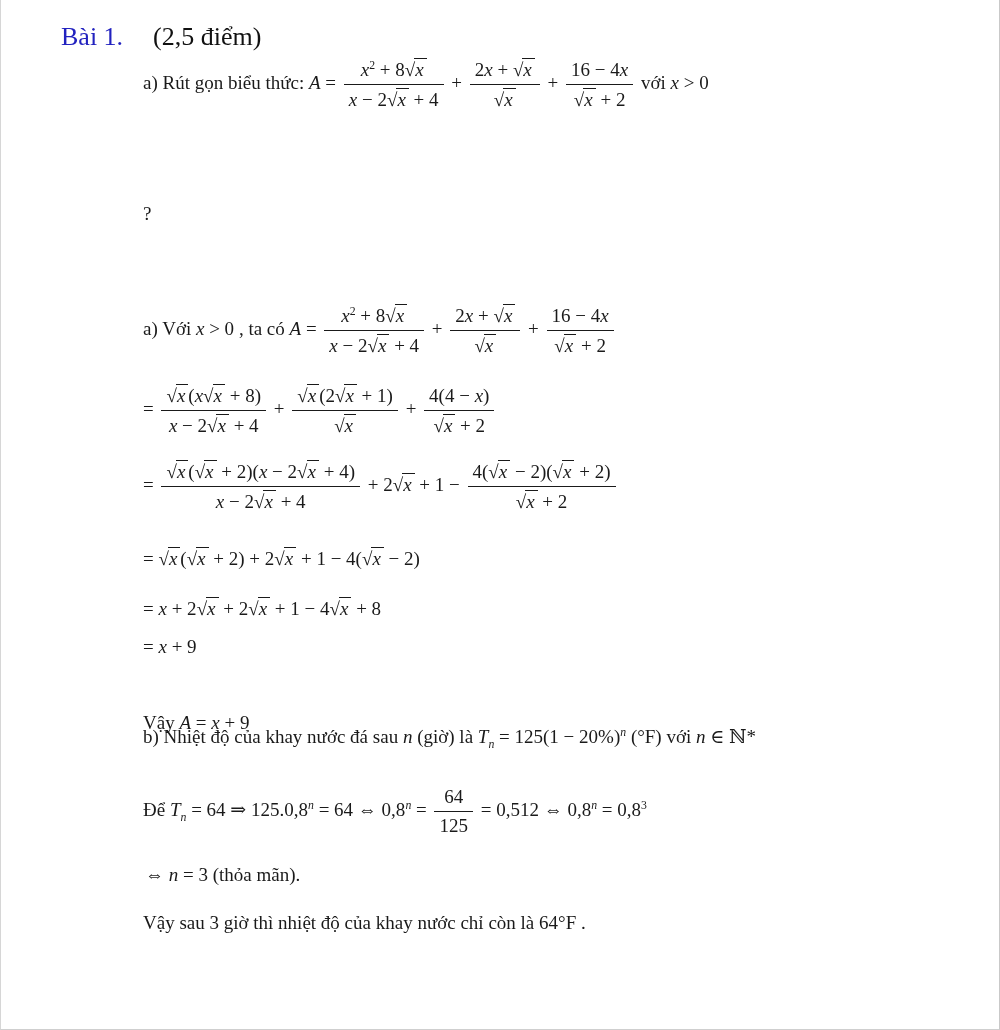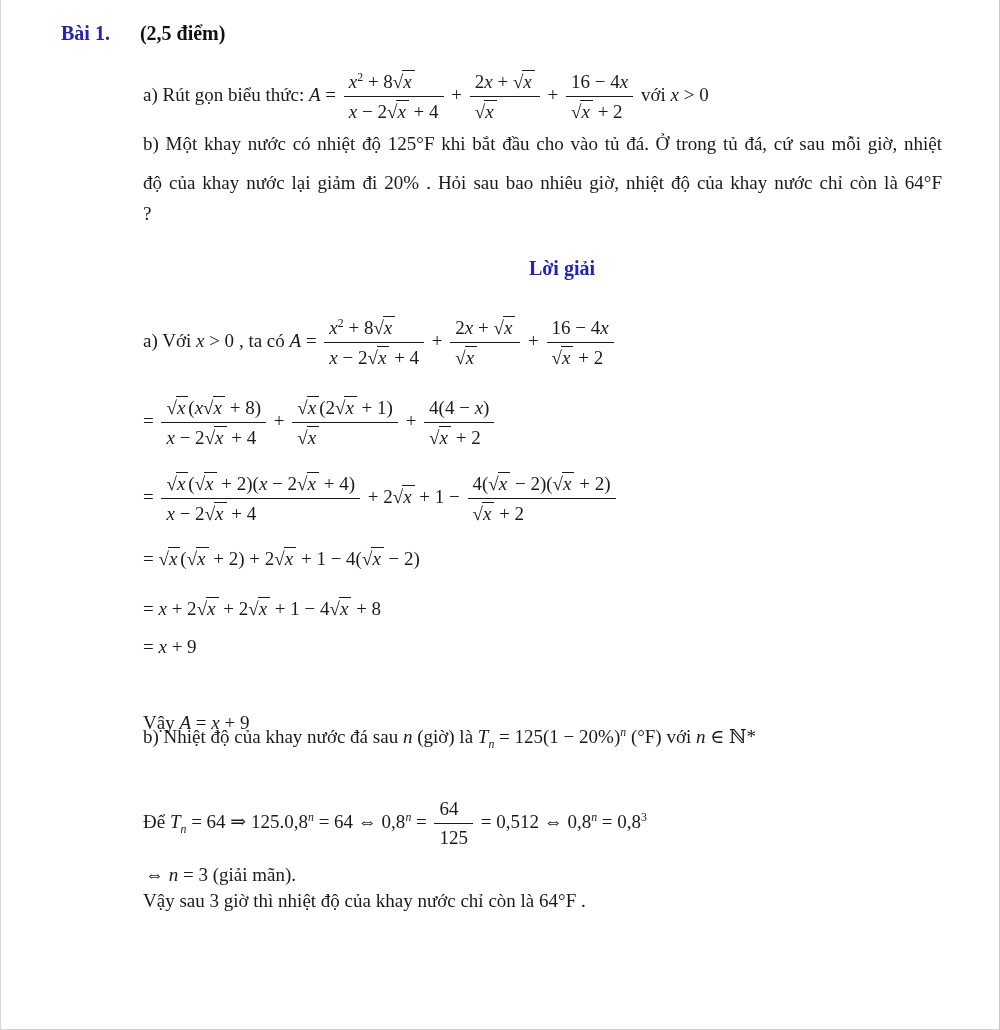--- a/index.html
+++ b/index.html
@@ -24,22 +24,22 @@
   .line {
     position: absolute;
     white-space: nowrap;
   }
   .jline {
     position: absolute;
     text-align: justify;
     text-align-last: justify;
   }
   .header-line {
-    font-weight: bold;
-    font-size: 20px;
+    font-weight: normal;
+    font-size: 26px;
   }
   .bai {
     color: #2222bf;
     margin-right: 30px;
   }
   .points {
     color: #111111;
   }
   .heading {
     position: absolute;
@@ -47,22 +47,22 @@
     font-size: 20px;
     color: #2222bf;
     text-align: center;
   }
   
   .mi { font-style: italic; }
   .mt { font-style: normal; }
   .frac {
     display: inline-block;
     vertical-align: middle;
-    text-align: left;
-    margin: 12px 3px;
+    text-align: center;
+    margin: 0 3px;
   }
   .frac .num {
     display: block;
     padding: 0 5px 3px 5px;
   }
   .frac .den {
     display: block;
     border-top: 1.5px solid #1a1a1a;
     padding: 3px 5px 0 5px;
     font-family: Liberation Serif, serif;
@@ -96,32 +96,29 @@
 <body>
 
 <div class="page">
 
   <div class="line header-line" style="left:60px; top:22px;">
     <span class="bai">Bài 1.</span><span class="points">(2,5 điểm)</span>
   </div>
 
   <div class="line" style="left:142px; top:58px;"><span class="mt">a) Rút gọn biểu thức: </span><span class="mi">A</span><span class="mt"> = </span><span class="frac"><span class="num"><span class="mi">x</span><sup class="msup"><span class="mt">2</span></sup><span class="mt"> + 8</span><span class="sqrt"><span class="rsign">√</span><span class="rbody"><span class="mi">x</span></span></span></span><span class="den"><span class="mi">x</span><span class="mt"> − 2</span><span class="sqrt"><span class="rsign">√</span><span class="rbody"><span class="mi">x</span></span></span><span class="mt"> + 4</span></span></span><span class="mt"> + </span><span class="frac"><span class="num"><span class="mt">2</span><span class="mi">x</span><span class="mt"> + </span><span class="sqrt"><span class="rsign">√</span><span class="rbody"><span class="mi">x</span></span></span></span><span class="den"><span class="sqrt"><span class="rsign">√</span><span class="rbody"><span class="mi">x</span></span></span></span></span><span class="mt"> + </span><span class="frac"><span class="num"><span class="mt">16 − 4</span><span class="mi">x</span></span><span class="den"><span class="sqrt"><span class="rsign">√</span><span class="rbody"><span class="mi">x</span></span></span><span class="mt"> + 2</span></span></span><span class="mt"> với </span><span class="mi">x</span><span class="mt"> &gt; 0</span></div>
 
-  <div class="jline" style="left:142px; top:133px; width:799px;">b) Một khay nước có nhiệt độ 125°F khi bắt đầu cho vào tủ đá. Ở trong tủ đá, cứ sau mỗi giờ, nhiệt</div>
-  <div class="jline" style="left:142px; top:172px; width:799px;">độ của khay nước lại giảm đi 20% . Hỏi sau bao nhiêu giờ, nhiệt độ của khay nước chỉ còn là 64°F</div>
   <div class="line" style="left:142px; top:203px;">?</div>
 
-  <div class="heading" style="left:161px; top:257px; width:800px;">Lời giải</div>
 
   <div class="line" style="left:142px; top:304px;"><span class="mt">a) Với </span><span class="mi">x</span><span class="mt"> &gt; 0</span><span class="mt"> , ta có </span><span class="mi">A</span><span class="mt"> = </span><span class="frac"><span class="num"><span class="mi">x</span><sup class="msup"><span class="mt">2</span></sup><span class="mt"> + 8</span><span class="sqrt"><span class="rsign">√</span><span class="rbody"><span class="mi">x</span></span></span></span><span class="den"><span class="mi">x</span><span class="mt"> − 2</span><span class="sqrt"><span class="rsign">√</span><span class="rbody"><span class="mi">x</span></span></span><span class="mt"> + 4</span></span></span><span class="mt"> + </span><span class="frac"><span class="num"><span class="mt">2</span><span class="mi">x</span><span class="mt"> + </span><span class="sqrt"><span class="rsign">√</span><span class="rbody"><span class="mi">x</span></span></span></span><span class="den"><span class="sqrt"><span class="rsign">√</span><span class="rbody"><span class="mi">x</span></span></span></span></span><span class="mt"> + </span><span class="frac"><span class="num"><span class="mt">16 − 4</span><span class="mi">x</span></span><span class="den"><span class="sqrt"><span class="rsign">√</span><span class="rbody"><span class="mi">x</span></span></span><span class="mt"> + 2</span></span></span></div>
   <div class="line" style="left:142px; top:384px;"><span class="mt">= </span><span class="frac"><span class="num"><span class="sqrt"><span class="rsign">√</span><span class="rbody"><span class="mi">x</span></span></span><span class="mt">(</span><span class="mi">x</span><span class="sqrt"><span class="rsign">√</span><span class="rbody"><span class="mi">x</span></span></span><span class="mt"> + 8)</span></span><span class="den"><span class="mi">x</span><span class="mt"> − 2</span><span class="sqrt"><span class="rsign">√</span><span class="rbody"><span class="mi">x</span></span></span><span class="mt"> + 4</span></span></span><span class="mt"> + </span><span class="frac"><span class="num"><span class="sqrt"><span class="rsign">√</span><span class="rbody"><span class="mi">x</span></span></span><span class="mt">(2</span><span class="sqrt"><span class="rsign">√</span><span class="rbody"><span class="mi">x</span></span></span><span class="mt"> + 1)</span></span><span class="den"><span class="sqrt"><span class="rsign">√</span><span class="rbody"><span class="mi">x</span></span></span></span></span><span class="mt"> + </span><span class="frac"><span class="num"><span class="mt">4(4 − </span><span class="mi">x</span><span class="mt">)</span></span><span class="den"><span class="sqrt"><span class="rsign">√</span><span class="rbody"><span class="mi">x</span></span></span><span class="mt"> + 2</span></span></span></div>
   <div class="line" style="left:142px; top:460px;"><span class="mt">= </span><span class="frac"><span class="num"><span class="sqrt"><span class="rsign">√</span><span class="rbody"><span class="mi">x</span></span></span><span class="mt">(</span><span class="sqrt"><span class="rsign">√</span><span class="rbody"><span class="mi">x</span></span></span><span class="mt"> + 2)(</span><span class="mi">x</span><span class="mt"> − 2</span><span class="sqrt"><span class="rsign">√</span><span class="rbody"><span class="mi">x</span></span></span><span class="mt"> + 4)</span></span><span class="den"><span class="mi">x</span><span class="mt"> − 2</span><span class="sqrt"><span class="rsign">√</span><span class="rbody"><span class="mi">x</span></span></span><span class="mt"> + 4</span></span></span><span class="mt"> + 2</span><span class="sqrt"><span class="rsign">√</span><span class="rbody"><span class="mi">x</span></span></span><span class="mt"> + 1 − </span><span class="frac"><span class="num"><span class="mt">4(</span><span class="sqrt"><span class="rsign">√</span><span class="rbody"><span class="mi">x</span></span></span><span class="mt"> − 2)(</span><span class="sqrt"><span class="rsign">√</span><span class="rbody"><span class="mi">x</span></span></span><span class="mt"> + 2)</span></span><span class="den"><span class="sqrt"><span class="rsign">√</span><span class="rbody"><span class="mi">x</span></span></span><span class="mt"> + 2</span></span></span></div>
   <div class="line" style="left:142px; top:547px;"><span class="mt">= </span><span class="sqrt"><span class="rsign">√</span><span class="rbody"><span class="mi">x</span></span></span><span class="mt">(</span><span class="sqrt"><span class="rsign">√</span><span class="rbody"><span class="mi">x</span></span></span><span class="mt"> + 2) + 2</span><span class="sqrt"><span class="rsign">√</span><span class="rbody"><span class="mi">x</span></span></span><span class="mt"> + 1 − 4(</span><span class="sqrt"><span class="rsign">√</span><span class="rbody"><span class="mi">x</span></span></span><span class="mt"> − 2)</span></div>
   <div class="line" style="left:142px; top:597px;"><span class="mt">= </span><span class="mi">x</span><span class="mt"> + 2</span><span class="sqrt"><span class="rsign">√</span><span class="rbody"><span class="mi">x</span></span></span><span class="mt"> + 2</span><span class="sqrt"><span class="rsign">√</span><span class="rbody"><span class="mi">x</span></span></span><span class="mt"> + 1 − 4</span><span class="sqrt"><span class="rsign">√</span><span class="rbody"><span class="mi">x</span></span></span><span class="mt"> + 8</span></div>
   <div class="line" style="left:142px; top:636px;font-family:Liberation Serif, serif;"><span class="mt">= </span><span class="mi">x</span><span class="mt"> + 9</span></div>
   <div class="line" style="left:142px; top:712px;"><span class="mt">Vậy </span><span class="mi">A</span><span class="mt"> = </span><span class="mi">x</span><span class="mt"> + 9</span></div>
 
   <div class="line" style="left:142px; top:725px;"><span class="mt">b) Nhiệt độ của khay nước đá sau </span><span class="mi">n</span><span class="mt"> (giờ) là </span><span class="mi">T</span><sub class="msub"><span class="mi">n</span></sub><span class="mt"> = 125(1 − 20%)</span><sup class="msup"><span class="mi">n</span></sup><span class="mt"> (°F) với </span><span class="mi">n</span><span class="mt"> ∈ ℕ*</span></div>
   <div class="line" style="left:142px; top:786px;"><span class="mt">Để </span><span class="mi">T</span><sub class="msub"><span class="mi">n</span></sub><span class="mt"> = 64 ⇒ 125.0,8</span><sup class="msup"><span class="mi">n</span></sup><span class="mt"> = 64 ⇔ 0,8</span><sup class="msup"><span class="mi">n</span></sup><span class="mt"> = </span><span class="frac"><span class="num"><span class="mt">64</span></span><span class="den"><span class="mt">125</span></span></span><span class="mt"> = 0,512 ⇔ 0,8</span><sup class="msup"><span class="mi">n</span></sup><span class="mt"> = 0,8</span><sup class="msup"><span class="mt">3</span></sup></div>
-  <div class="line" style="left:144px; top:864px;"><span class="mt">⇔  </span><span class="mi">n</span><span class="mt"> = 3 </span><span class="mt">(giải mãn).</span></div>
-  <div class="line" style="left:142px; top:890px;">Vậy sau 3 giờ thì nhiệt độ của khay nước chỉ còn là 64°F .</div>
+  <div class="line" style="left:144px; top:864px;"><span class="mt">⇔  </span><span class="mi">n</span><span class="mt"> = 3 </span><span class="mt">(thỏa mãn).</span></div>
+  <div class="line" style="left:142px; top:912px;">Vậy sau 3 giờ thì nhiệt độ của khay nước chỉ còn là 64°F .</div>
 
 </div>
 
 </body></html>

